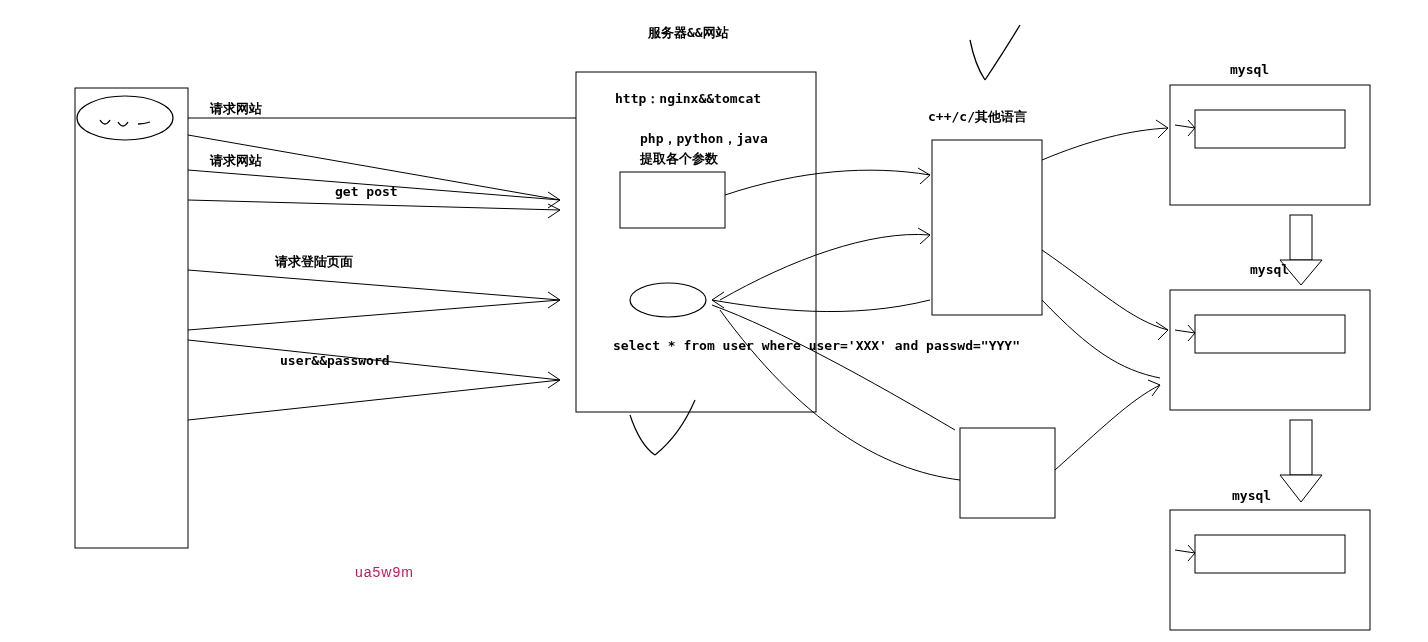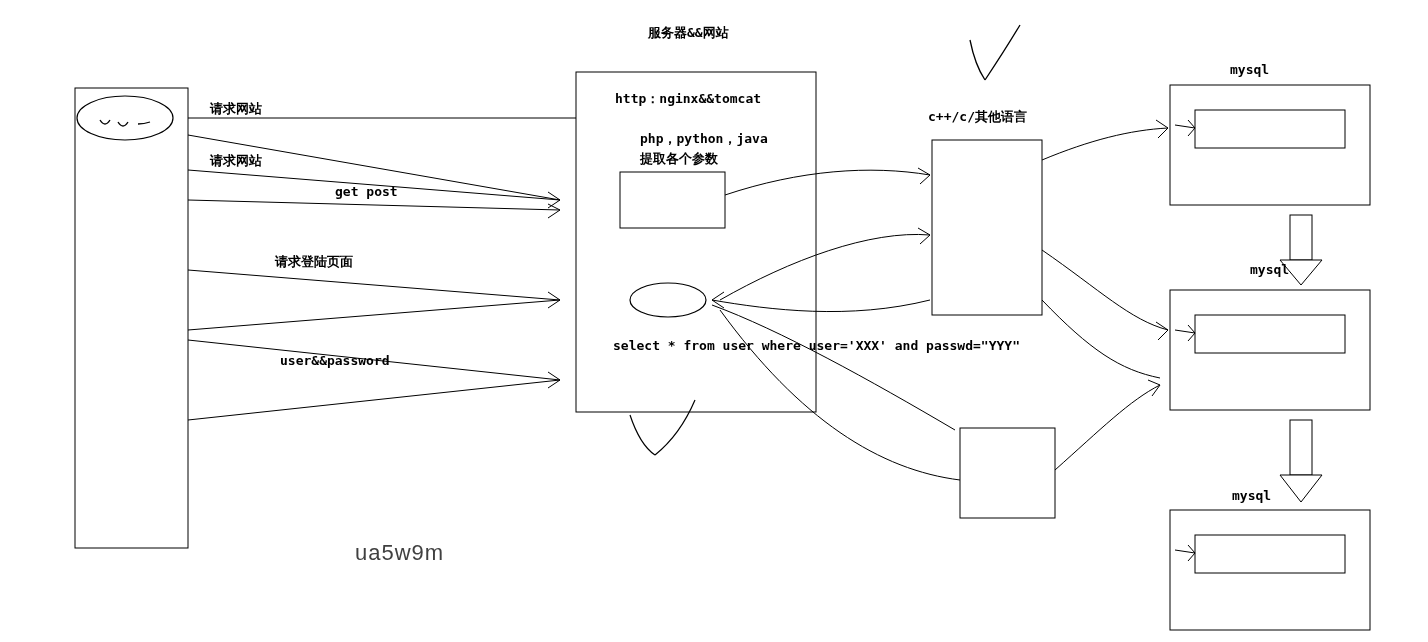--- a/index.html
+++ b/index.html
@@ -14,24 +14,25 @@
     position: relative;
     overflow: hidden;
   }
   .label {
     position: absolute;
     white-space: nowrap;
     font-weight: bold;
   }
   .watermark {
     position: absolute;
-    color: #404040;
-    font-size: 22px;
+    color: #be185d;
+    font-size: 14px;
     font-family: Arial, sans-serif;
     letter-spacing: 1px;
+    margin-top: 24px;
   }
   svg {
     position: absolute;
     top: 0;
     left: 0;
   }
 </style>
 </head>
 <body>
 

